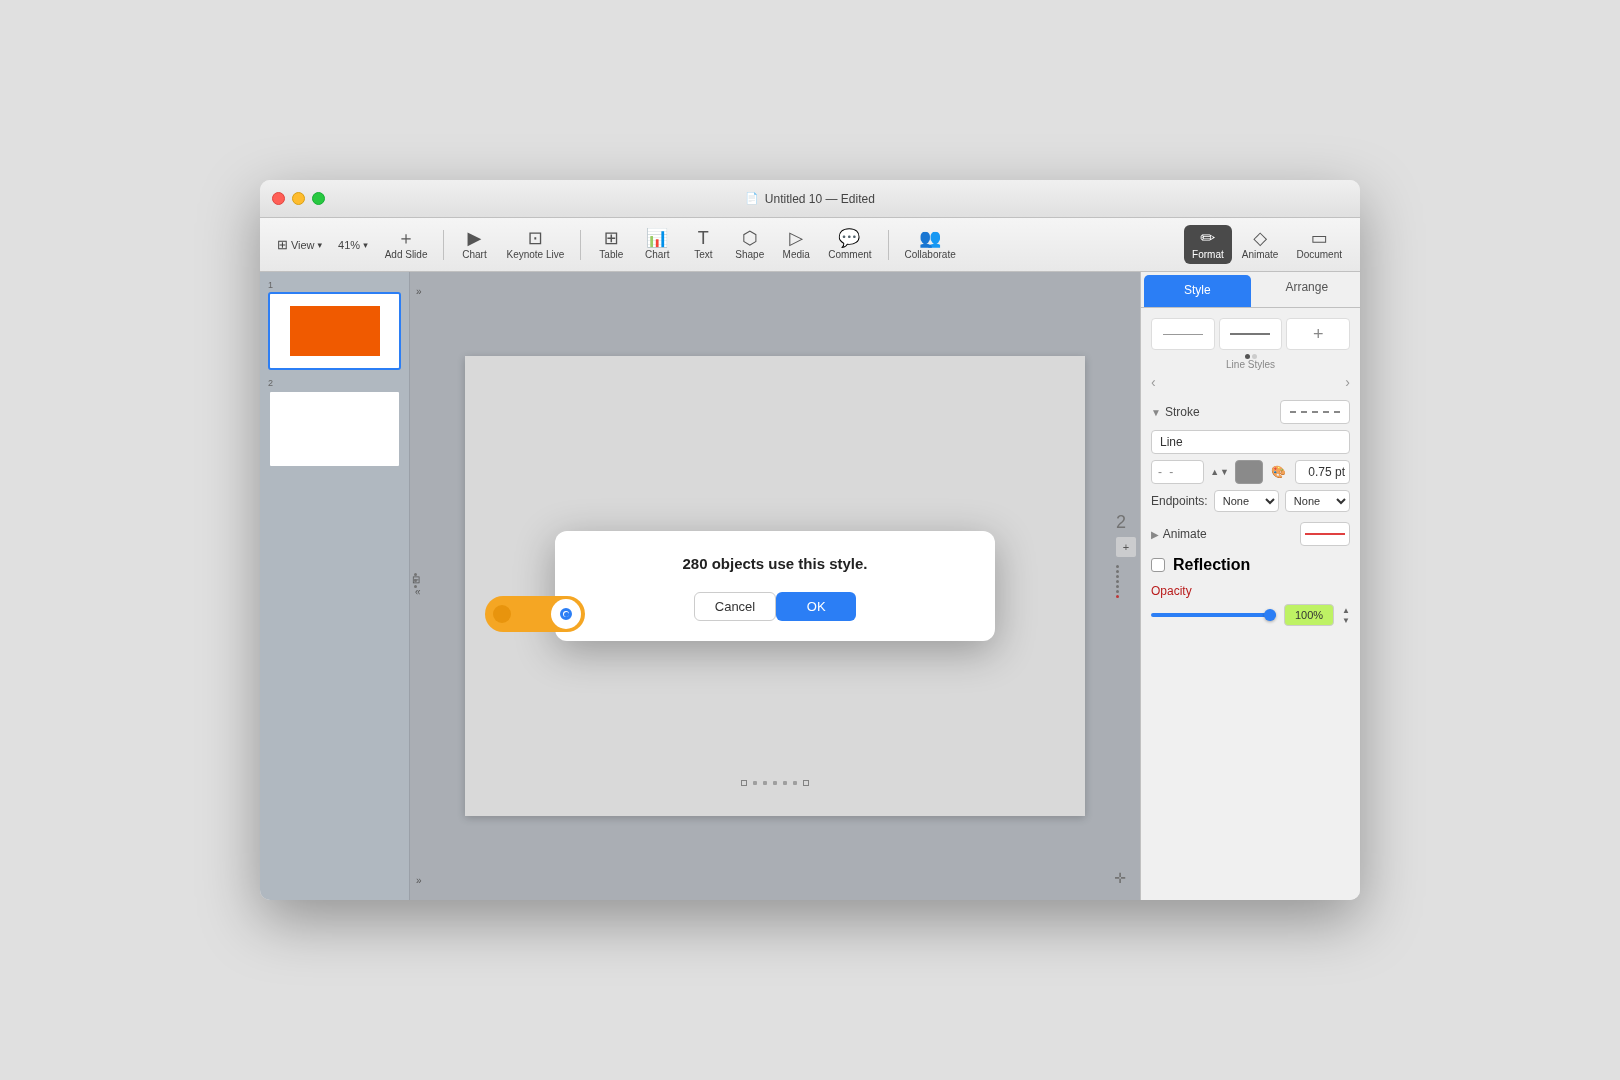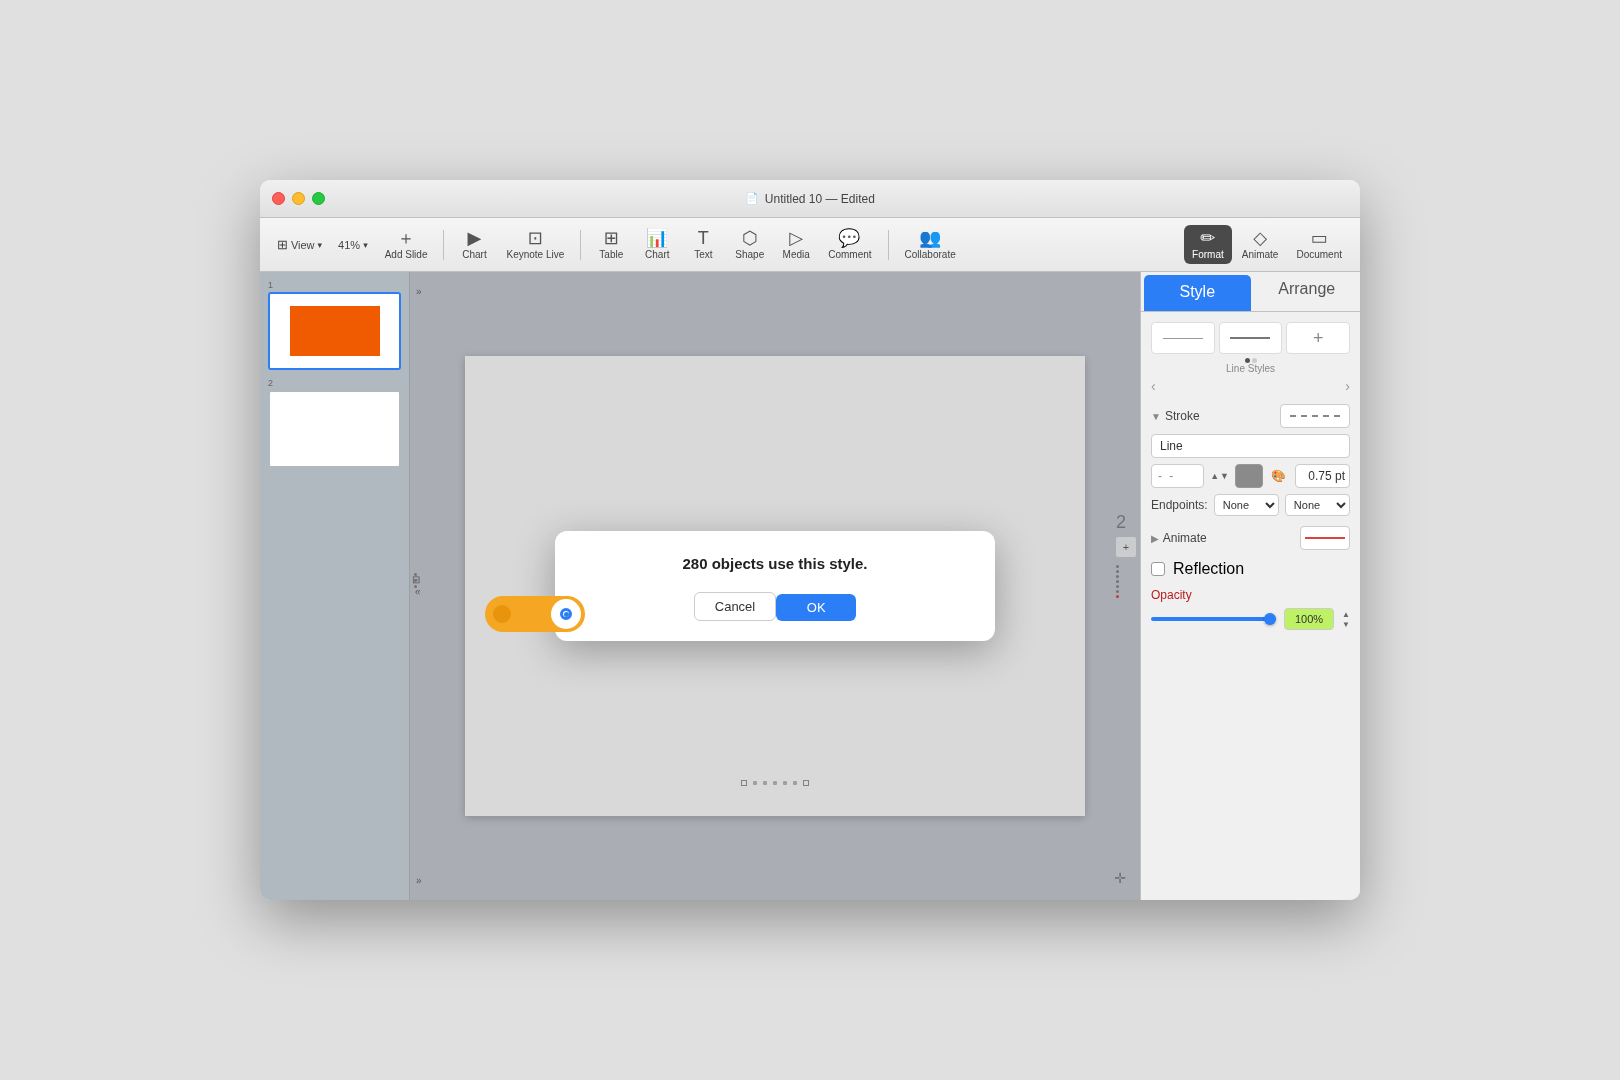--- a/index.html
+++ b/index.html
@@ -180,21 +180,21 @@
       flex-direction: column;
     }
     .panel-tabs {
       display: flex;
       border-bottom: 1px solid #c0c0c0;
     }
     .panel-tab {
       flex: 1;
       text-align: center;
       padding: 8px 4px;
-      font-size: 16px;
+      font-size: 12px;
       color: #555;
       cursor: pointer;
       border-bottom: 2px solid transparent;
     }
     .panel-tab.active {
       color: white;
       background: #2b7ef5;
       border-radius: 5px 5px 0 0;
       margin: 3px 3px 0;
     }
@@ -369,20 +369,21 @@
       justify-content: center;
       overflow: hidden;
     }
     .shadow-line-red {
       width: 40px;
       border-top: 2px solid #e04040;
     }
     
     .reflection-section {
       margin-bottom: 10px;
+      font-weight: bold;
     }
     .reflection-row {
       display: flex;
       align-items: center;
       gap: 8px;
     }
     .checkbox-custom {
       width: 14px;
       height: 14px;
       border: 1px solid #999;
@@ -515,21 +516,20 @@
       width: 18px;
       height: 18px;
       background: #e8940d;
       border-radius: 50%;
       position: absolute;
       left: 8px;
     }
     .dialog-buttons {
       display: flex;
       justify-content: center;
-      align-items: flex-end;
     }
     .btn-cancel {
       padding: 6px 20px;
       border: 1px solid #ccc;
       border-radius: 6px;
       background: white;
       font-size: 13px;
       color: #333;
       cursor: pointer;
       min-width: 80px;

